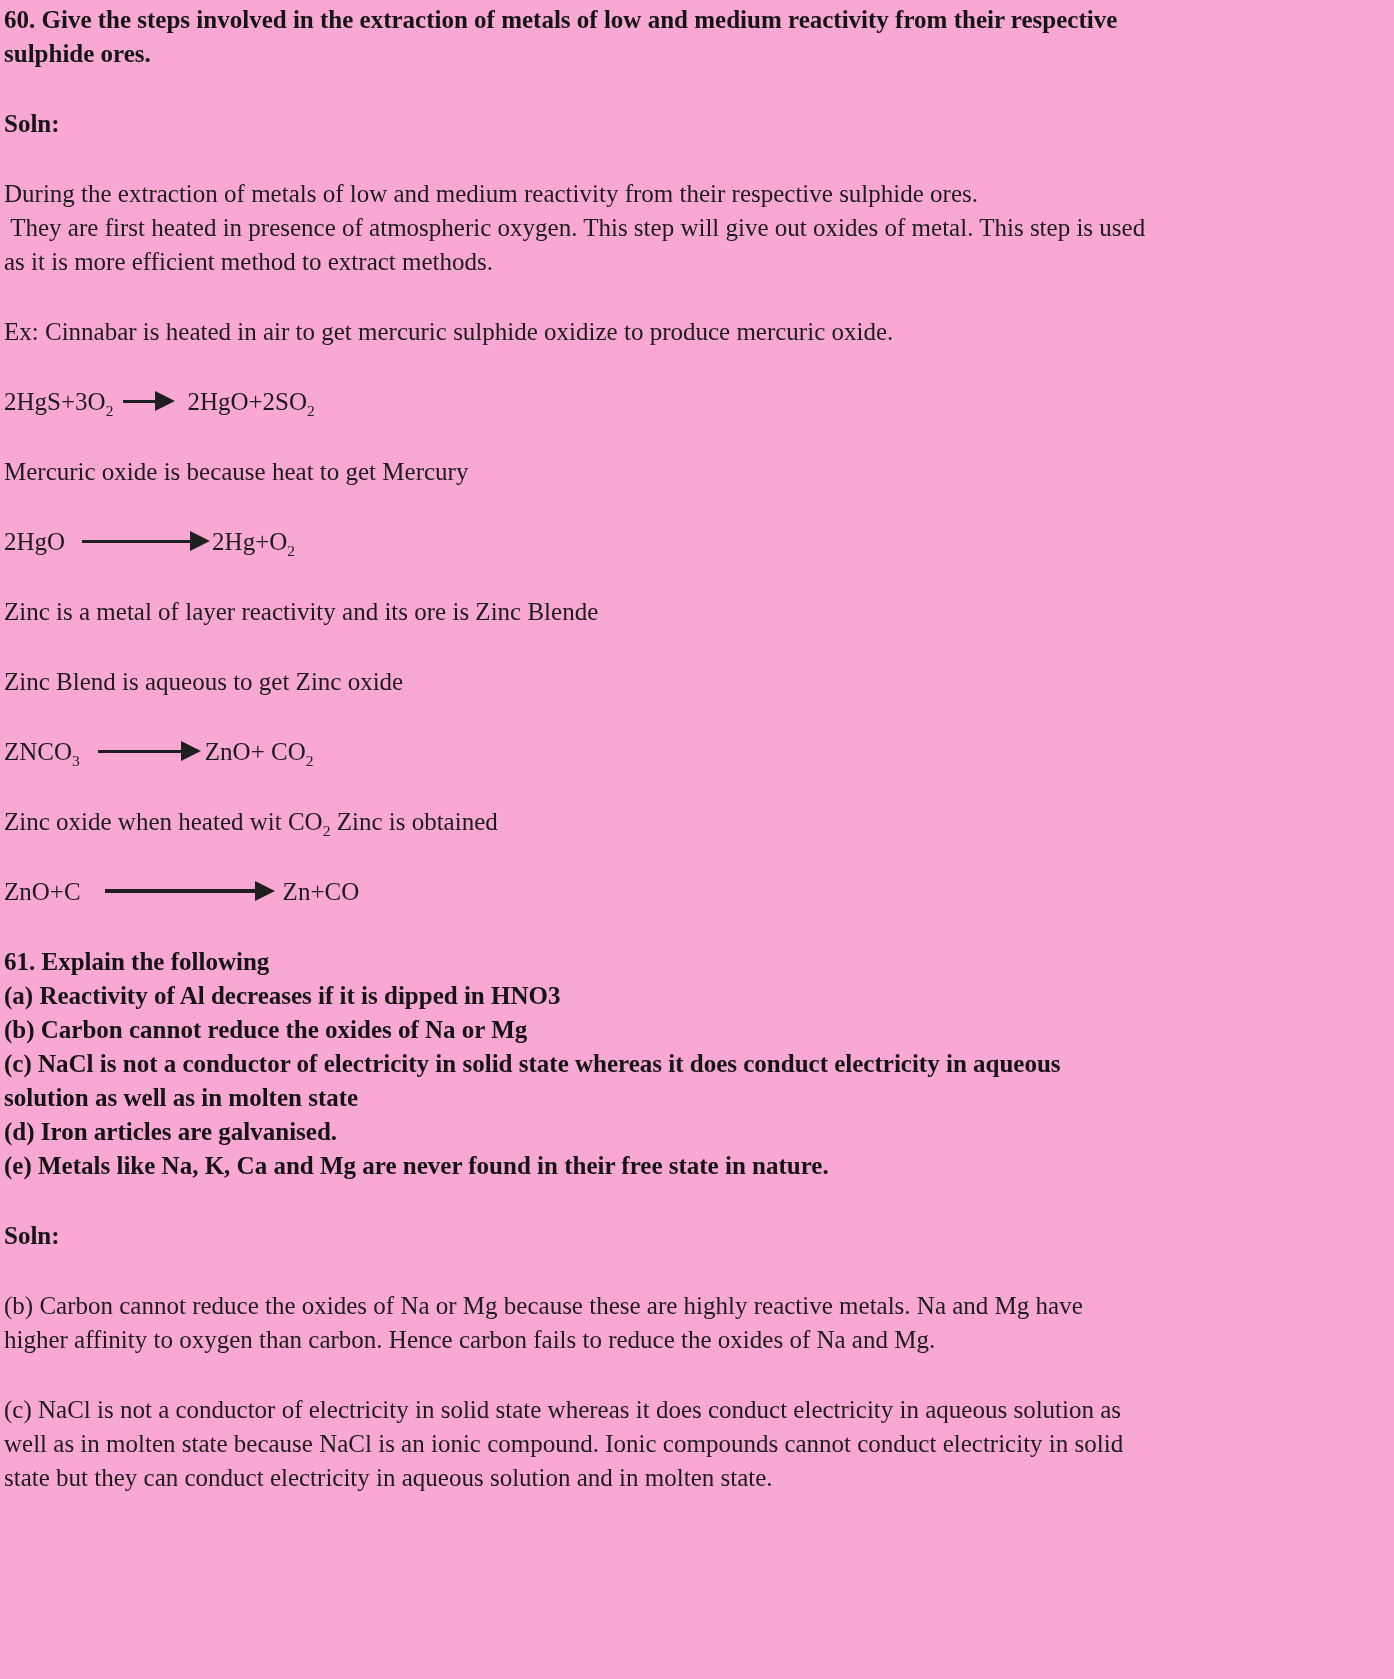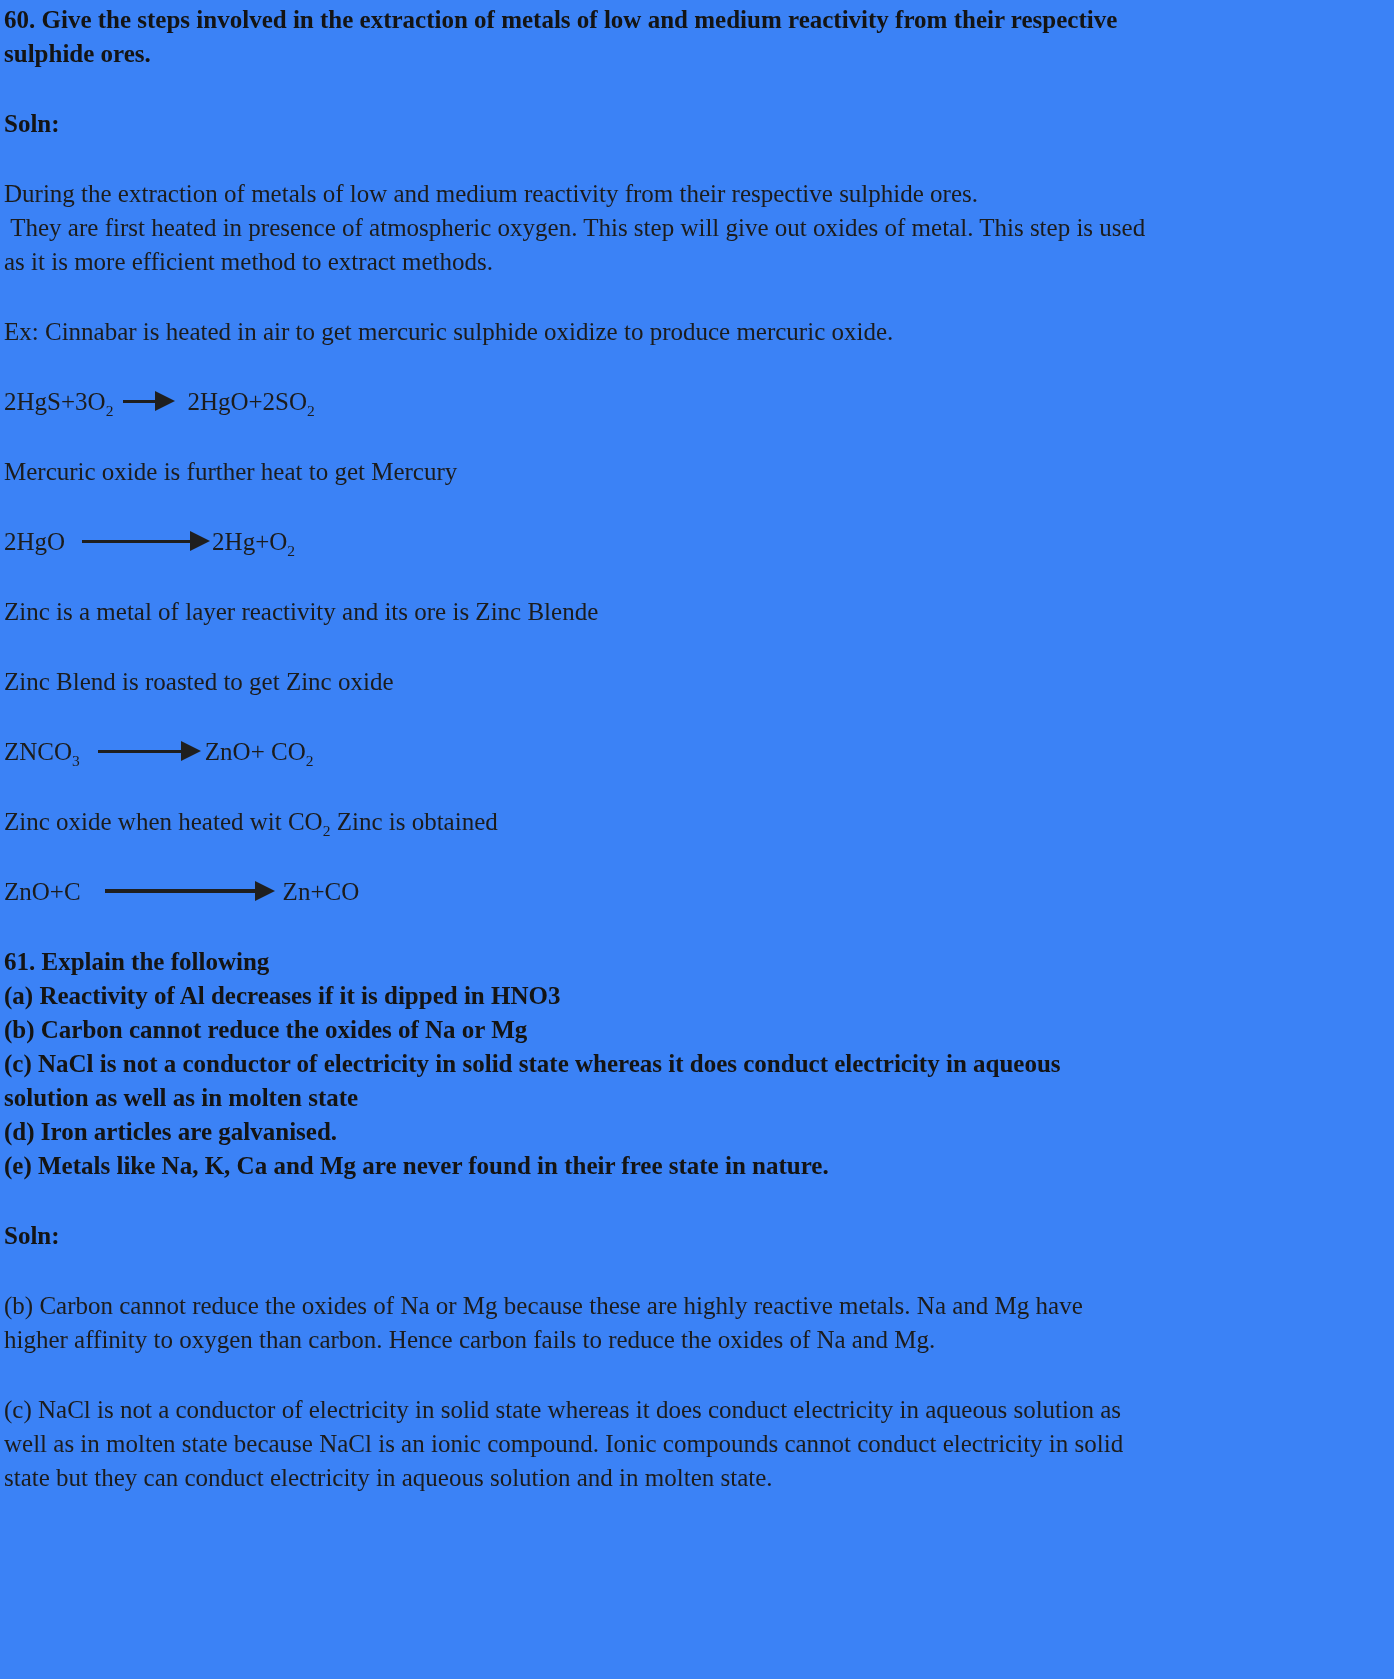--- a/index.html
+++ b/index.html
@@ -10,21 +10,21 @@
   body {
     width: 1394px;
     height: 1679px;
     overflow: hidden;
   }
   .page {
     box-sizing: border-box;
     width: 1394px;
     height: 1679px;
     padding: 3px 5px 0 4px;
-    background: #3b82f6;
+    background: #f9a8d4;
     font-family: "Liberation Serif", "DejaVu Serif", serif;
     font-size: 25px;
     line-height: 34px;
     color: #1c1c1c;
   }
   p {
     margin: 0 0 36px 0;
     white-space: pre-wrap;
   }
   .bold { font-weight: 700; color: #141414; }
@@ -65,27 +65,27 @@
   <p class="bold">60. Give the steps involved in the extraction of metals of low and medium reactivity from their respective<br>sulphide ores.</p>
 
   <p class="bold">Soln:</p>
 
   <p>During the extraction of metals of low and medium reactivity from their respective sulphide ores.<br> They are first heated in presence of atmospheric oxygen. This step will give out oxides of metal. This step is used<br>as it is more efficient method to extract methods.</p>
 
   <p>Ex: Cinnabar is heated in air to get mercuric sulphide oxidize to produce mercuric oxide.</p>
 
   <p class="equation"><span>2HgS+3O<sub>2</sub></span><span class="arrow a1"><span class="shaft"></span><span class="head"></span></span><span>2HgO+2SO<sub>2</sub></span></p>
 
-  <p>Mercuric oxide is further heat to get Mercury</p>
+  <p>Mercuric oxide is because heat to get Mercury</p>
 
   <p class="equation"><span>2HgO</span><span class="arrow a2"><span class="shaft"></span><span class="head"></span></span><span>2Hg+O<sub>2</sub></span></p>
 
   <p>Zinc is a metal of layer reactivity and its ore is Zinc Blende</p>
 
-  <p>Zinc Blend is roasted to get Zinc oxide</p>
+  <p>Zinc Blend is aqueous to get Zinc oxide</p>
 
 
   <p class="equation"><span>ZNCO<sub>3</sub></span><span class="arrow a4"><span class="shaft"></span><span class="head"></span></span><span>ZnO+ CO<sub>2</sub></span></p>
 
   <p>Zinc oxide when heated wit CO<sub>2</sub> Zinc is obtained</p>
 
   <p class="equation"><span>ZnO+C</span><span class="arrow a5"><span class="shaft"></span><span class="head"></span></span><span>Zn+CO</span></p>
 
   <p class="bold">61. Explain the following<br>(a) Reactivity of Al decreases if it is dipped in HNO3<br>(b) Carbon cannot reduce the oxides of Na or Mg<br>(c) NaCl is not a conductor of electricity in solid state whereas it does conduct electricity in aqueous<br>solution as well as in molten state<br>(d) Iron articles are galvanised.<br>(e) Metals like Na, K, Ca and Mg are never found in their free state in nature.</p>
 

